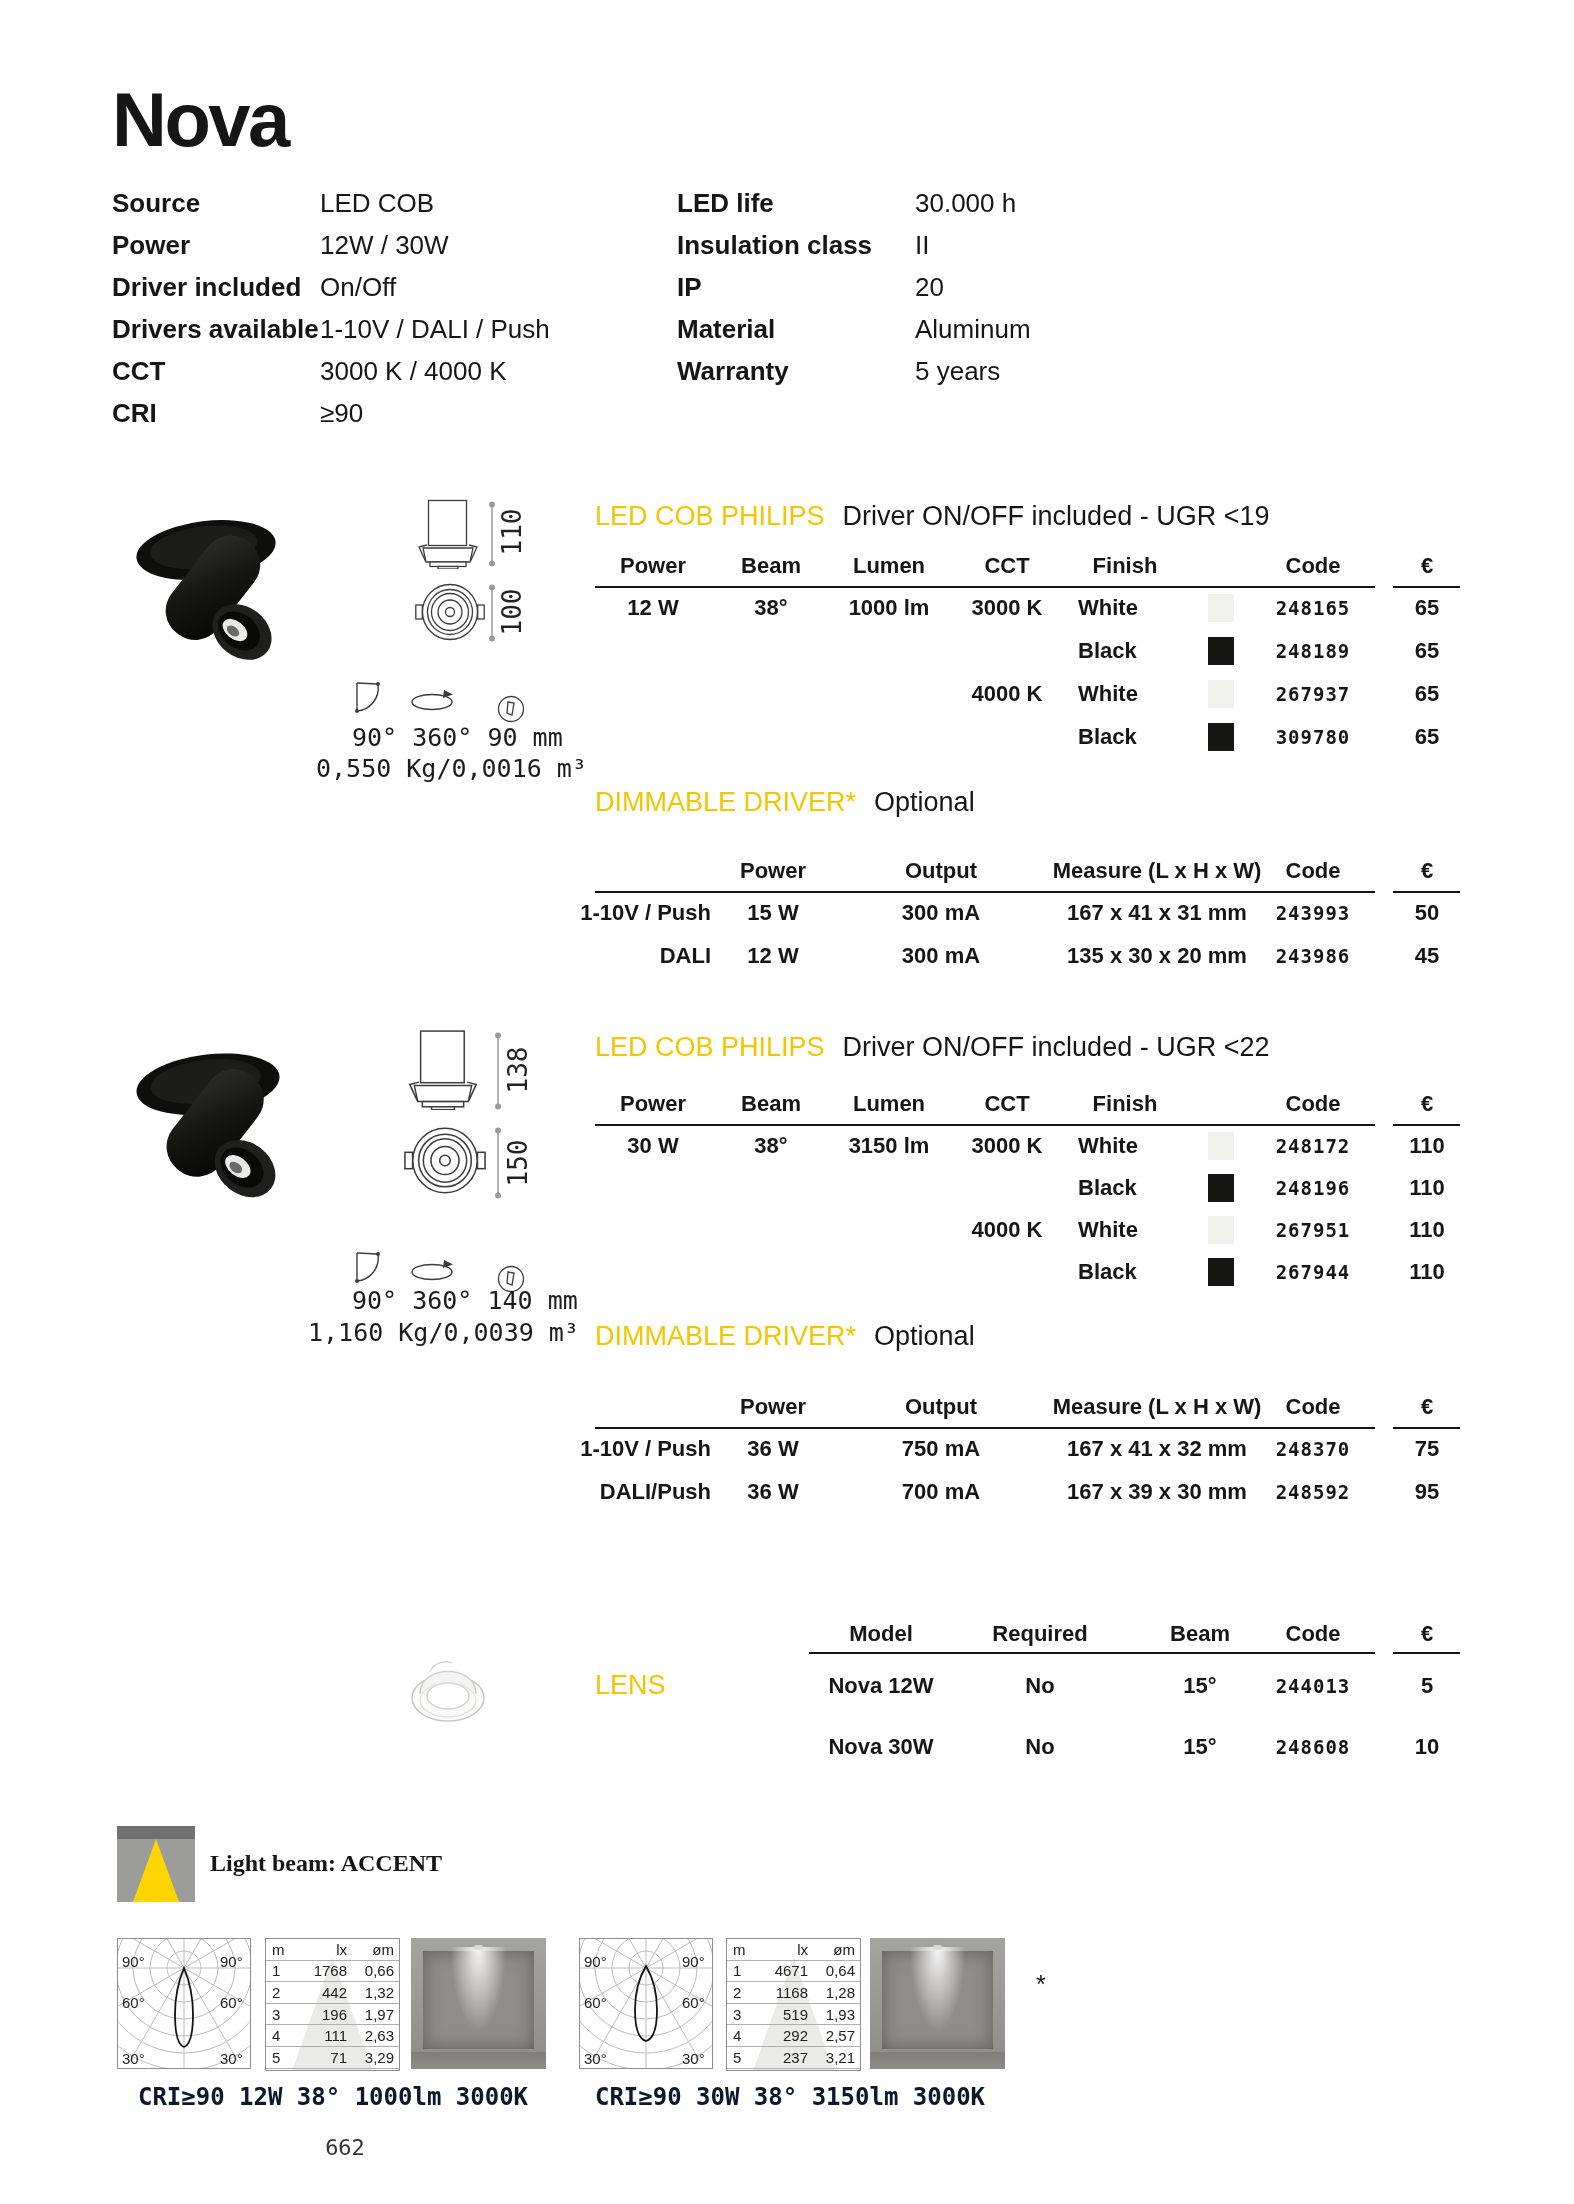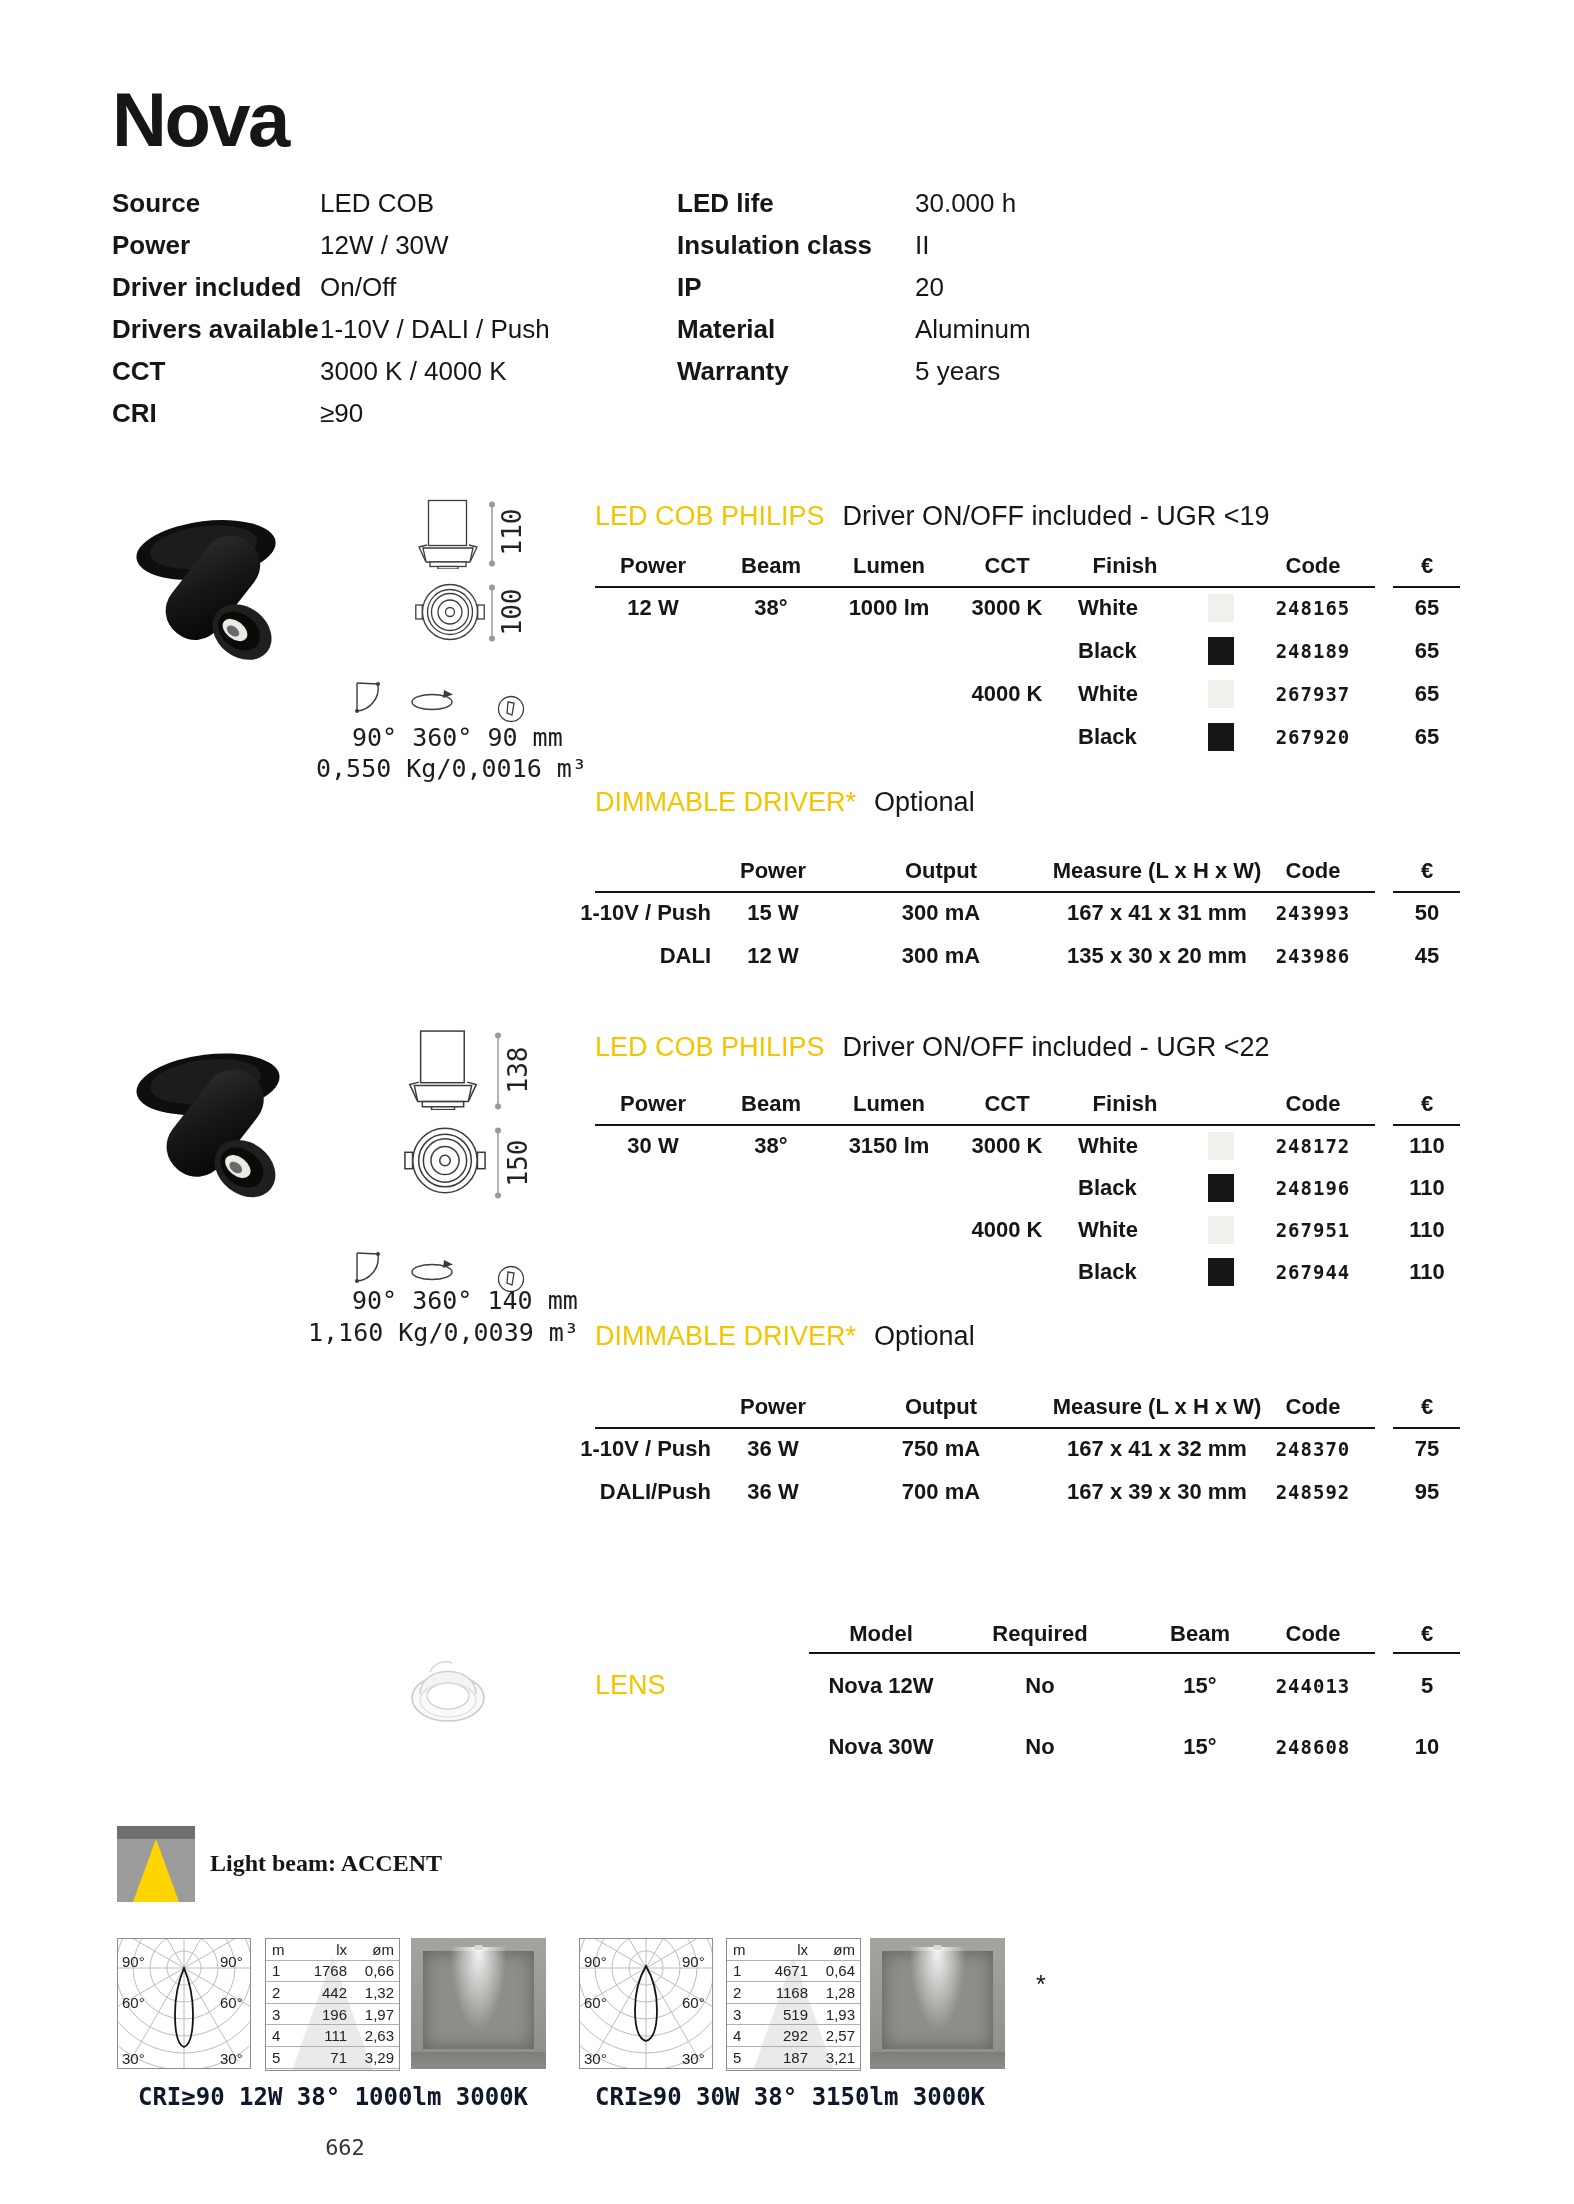--- a/index.html
+++ b/index.html
@@ -179,21 +179,21 @@
   <div class="cc td" style="left:1427px;top:651px">65</div>
 
   <div class="cc td" style="left:1007px;top:694px">4000 K</div>
   <div class="cl td" style="left:1078px;top:694px">White</div>
   <div class="swatch" style="left: 1208px; top: 680px; background: rgb(240, 240, 237);"></div>
   <div class="cc code" style="left:1313px;top:694px">267937</div>
   <div class="cc td" style="left:1427px;top:694px">65</div>
 
   <div class="cl td" style="left:1078px;top:737px">Black</div>
   <div class="swatch" style="left: 1208px; top: 723px; background: rgb(22, 22, 20);"></div>
-  <div class="cc code" style="left:1313px;top:737px">267920</div>
+  <div class="cc code" style="left:1313px;top:737px">309780</div>
   <div class="cc td" style="left:1427px;top:737px">65</div>
 
   <div class="cl" style="left:595px;top:802px">
     <span class="sec-accent" style="color: rgb(242, 197, 0);">DIMMABLE DRIVER*</span><span class="sec-desc">Optional</span>
   </div>
   <div class="cc th" style="left:773px;top:871px">Power</div>
   <div class="cc th" style="left:941px;top:871px">Output</div>
   <div class="cc th" style="left:1157px;top:871px">Measure (L x H x W)</div>
   <div class="cc th" style="left:1313px;top:871px">Code</div>
   <div class="cc th" style="left:1427px;top:871px">€</div>
@@ -470,21 +470,21 @@
     <div class="cell c-m">2</div>
     <div class="cell c-lx">1168</div>
     <div class="cell c-om">1,28</div>
     <div class="cell c-m">3</div>
     <div class="cell c-lx">519</div>
     <div class="cell c-om">1,93</div>
     <div class="cell c-m">4</div>
     <div class="cell c-lx">292</div>
     <div class="cell c-om">2,57</div>
     <div class="cell c-m">5</div>
-    <div class="cell c-lx">187</div>
+    <div class="cell c-lx">237</div>
     <div class="cell c-om">3,21</div>
   </div>
 
   <div class="beamphoto" style="left:870px;top:1938px">
     <div class="niche"></div>
     <div class="cone"></div>
     <div class="fixture"></div>
     <div class="floor"></div>
   </div>
   <div class="cc caption" style="left:790px;top:2097px">CRI≥90 30W 38° 3150lm 3000K</div>

